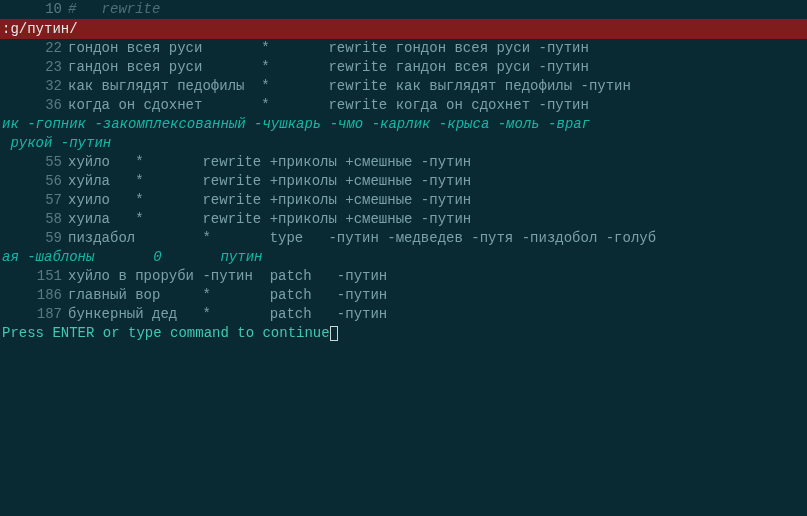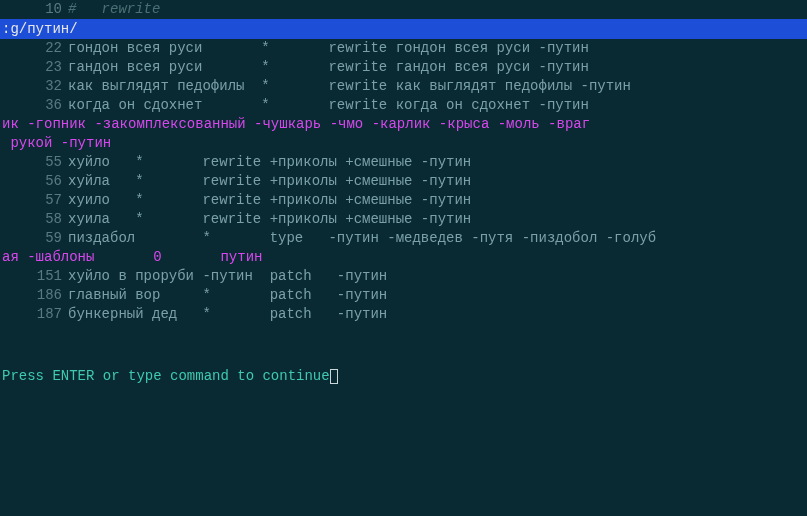--- a/index.html
+++ b/index.html
@@ -38,44 +38,44 @@
     .code {
       color: #7aa0a8;
       flex: 1;
       overflow: hidden;
     }
     .comment {
       color: #4a7075;
       font-style: italic;
     }
     .cmdbar {
-      background-color: #1d4ed8;
+      background-color: #7f1d1d;
       color: #e8e8e8;
       height: 20px;
       line-height: 20px;
       padding-left: 2px;
       white-space: pre;
     }
     .wrapped {
-      color: #d946ef;
+      color: #14b8a6;
       padding-left: 2px;
       height: 19px;
       line-height: 19px;
       white-space: pre;
       overflow: hidden;
+      font-style: italic;
     }
     .prompt {
       color: #3ec9b0;
       height: 19px;
       line-height: 19px;
       padding-left: 2px;
       white-space: pre;
       display: flex;
       align-items: center;
-      margin-top: 43px;
     }
     .cursor {
       display: inline-block;
       width: 8px;
       height: 15px;
       border: 1px solid #c8d8d8;
       background: transparent;
     }
   </style>
 </head>

